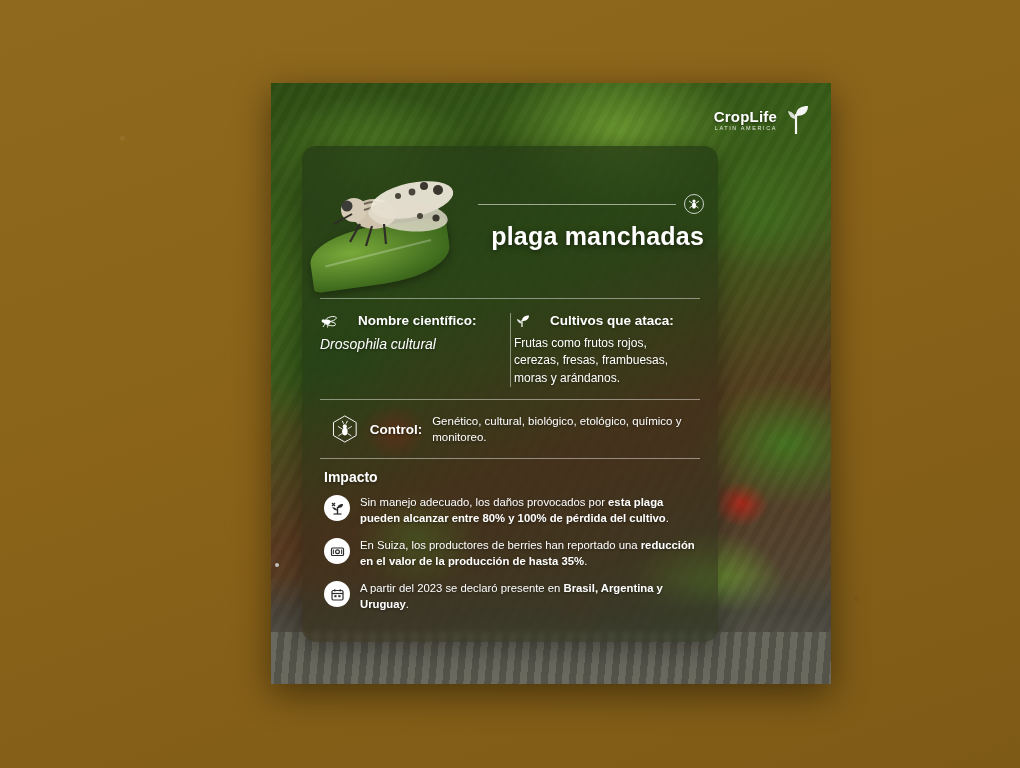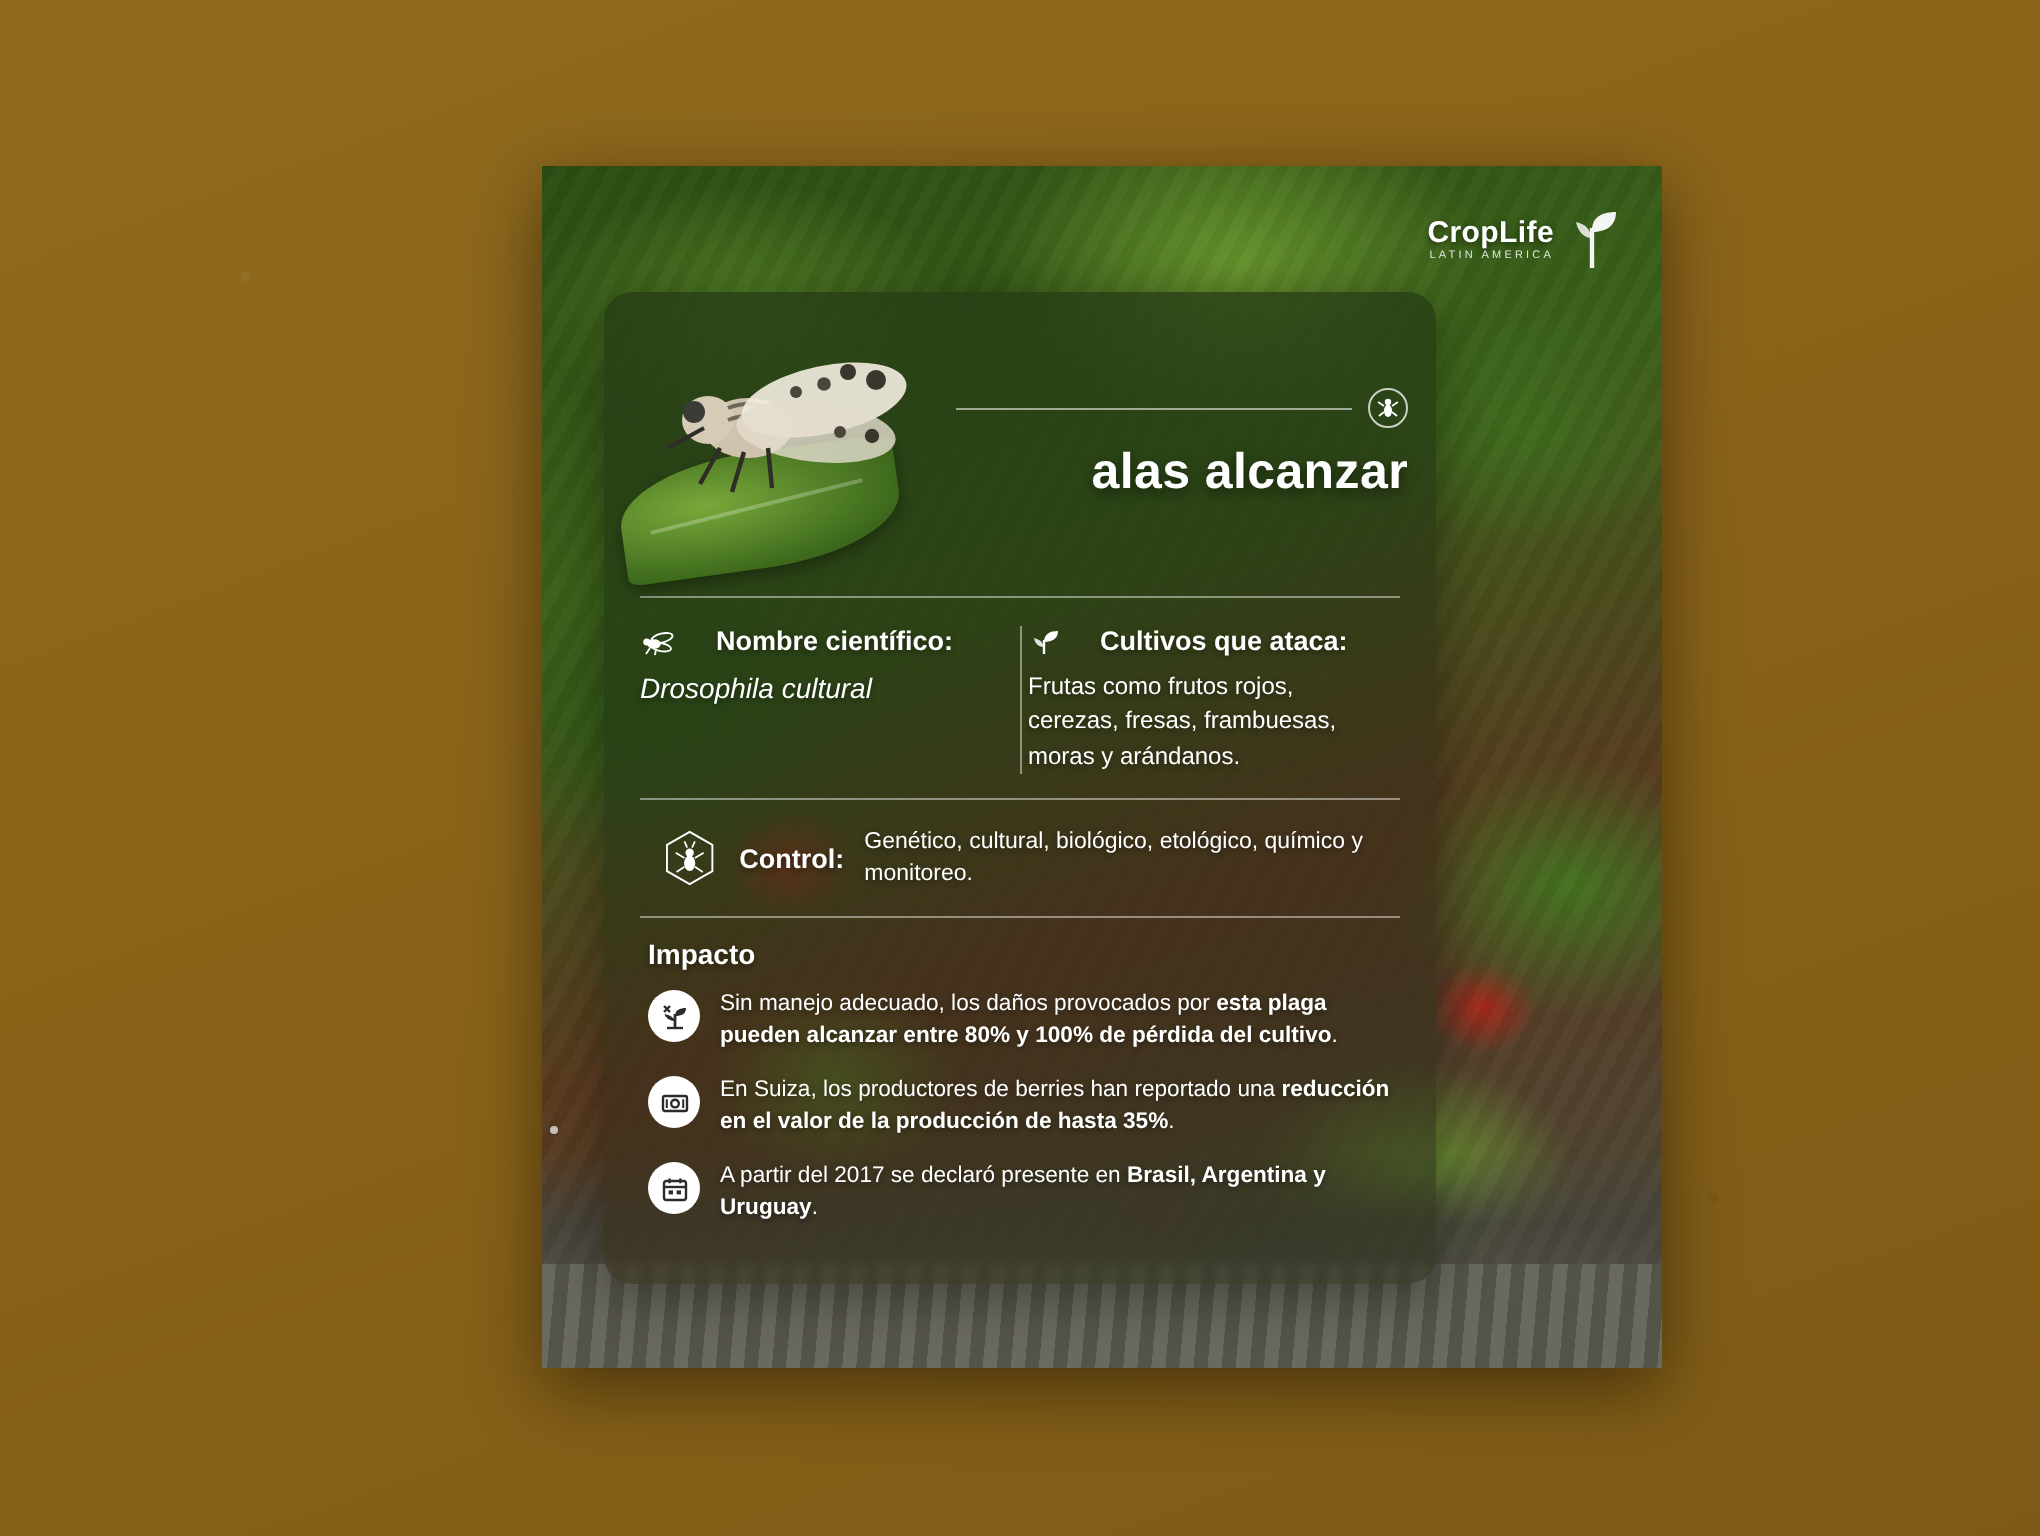--- a/index.html
+++ b/index.html
@@ -291,21 +291,21 @@
           <span class="line"></span>
           <span class="title-badge">
             <svg width="12" height="12" viewBox="0 0 12 12">
               <circle cx="6" cy="3" r="1.6" fill="#ffffff"></circle>
               <ellipse cx="6" cy="7.4" rx="2" ry="3.1" fill="#ffffff"></ellipse>
               <path d="M4 5 L1 3 M8 5 L11 3 M4 8 L1.5 10 M8 8 L10.5 10" stroke="#ffffff" stroke-width="0.9"></path>
             </svg>
           </span>
         </div>
         <div class="poster-title">
-          <div>alas alcanzar</div>
+          <div>plaga manchadas</div>
         </div>
       </div>
     </div>
 
     <hr class="sep">
 
     <div class="two-col">
       <div class="col">
         <div class="col-head">
           <svg width="18" height="14" viewBox="0 0 18 14">
@@ -383,21 +383,21 @@
         <span class="impact-icon">
           <svg width="15" height="15" viewBox="0 0 15 15">
             <rect x="2" y="3.5" width="11" height="9.5" rx="1.2" fill="none" stroke="#2b2b2b" stroke-width="1.2"></rect>
             <path d="M2 6.5 L13 6.5" stroke="#2b2b2b" stroke-width="1.2"></path>
             <path d="M4.8 2.2 L4.8 4.6 M10.2 2.2 L10.2 4.6" stroke="#2b2b2b" stroke-width="1.2"></path>
             <rect x="4.3" y="8.2" width="2.2" height="2" fill="#2b2b2b"></rect>
             <rect x="8.3" y="8.2" width="2.2" height="2" fill="#2b2b2b"></rect>
           </svg>
         </span>
         <span class="impact-text">
-          <span>A partir del 2017 se declaró presente en </span><b>Brasil, Argentina y Uruguay</b><span>.</span>
+          <span>A partir del 2023 se declaró presente en </span><b>Brasil, Argentina y Uruguay</b><span>.</span>
         </span>
       </div>
     </div>
 
   </div>
 </div>
 
 <div class="dot-marker"></div>
 
 </body></html>

